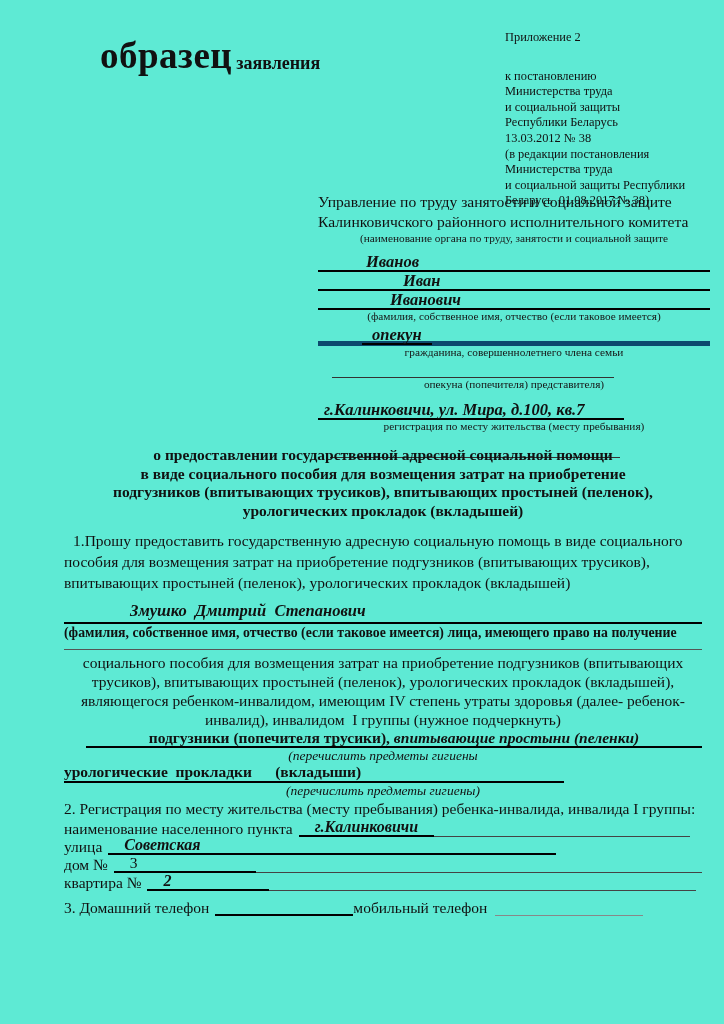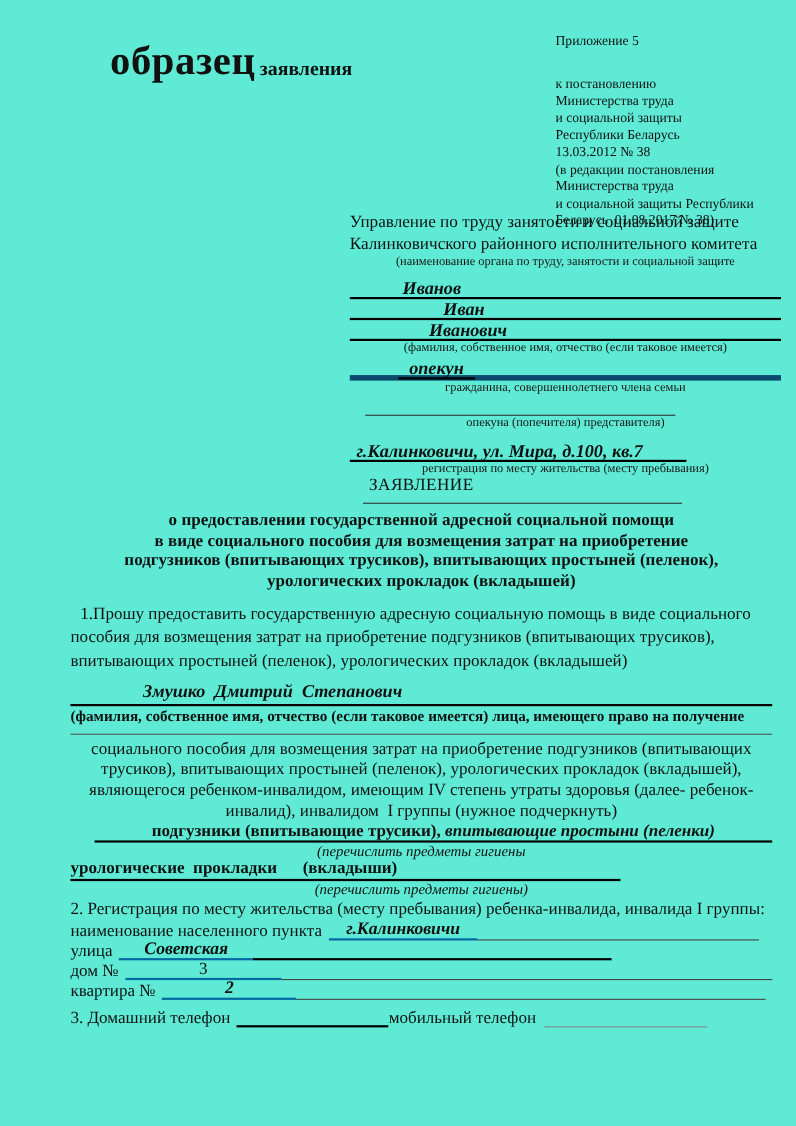--- a/index.html
+++ b/index.html
@@ -54,21 +54,21 @@
   .cont    { margin-top:3px; text-align:center; line-height:19px; }
   .items1  { margin-left:22px; border-bottom:2.5px solid #000; height:17px; line-height:17px;
              text-align:center; font-weight:bold; }
   .items1 .it2 { font-style:italic; }
   .capit   { text-align:center; font-style:italic; font-size:13.5px; line-height:15px; }
   .items2  { width:500px; border-bottom:2.5px solid #000; height:18px; line-height:18px;
              text-align:left; font-weight:bold; }
   .sec2head{ line-height:21px; }
   .frow    { display:flex; align-items:flex-end; height:18px; margin-top:0; }
   .flabel  { padding-right:6px; line-height:17px; }
-  .fvalue  { border-bottom:2px solid #0369a1; padding:0 16px; min-width:90px; text-align:center;
+  .fvalue  { border-bottom:2px solid #000000; padding:0 16px; min-width:90px; 
              font-weight:bold; font-style:italic; font-size:16px; line-height:16px; }
   .fvalue.plain { font-weight:normal; font-style:normal; font-size:15.5px; min-width:110px; }
   .ffill   { flex:1; border-bottom:1px solid #444; height:16px; }
   .ffill.thick { border-bottom:2.5px solid #000; }
   .frow.w-street { width:492px; }
   .frow.w-flat   { width:632px; }
   .frow.w-town .ffill { margin-right:12px; }
   .sec3    { margin-top:7px; display:flex; align-items:flex-end; height:18px; }
   .blank1  { width:138px; border-bottom:2.5px solid #000; height:15px; margin-left:6px; }
   .blank2  { width:148px; border-bottom:1.5px solid #888; height:15px; margin-left:8px; }
@@ -77,21 +77,21 @@
 </head>
 <body>
 
 <div class="page">
 
   <div class="heading">
     <span class="h-big">образец</span><span class="h-small">заявления</span>
   </div>
 
   <div class="annex">
-    <div class="num">Приложение 5</div>
+    <div class="num">Приложение 2</div>
     <div>к постановлению</div>
     <div>Министерства труда</div>
     <div>и социальной защиты</div>
     <div>Республики Беларусь</div>
     <div>13.03.2012 № 38</div>
     <div>(в редакции постановления</div>
     <div>Министерства труда</div>
     <div>и социальной защиты Республики</div>
     <div class="pre">Беларусь  01.08.2017 № 38)</div>
   </div>
@@ -110,39 +110,38 @@
     <div class="cap">гражданина, совершеннолетнего члена семьи</div>
     <div class="empty-line"></div>
     <div class="cap">опекуна (попечителя) представителя)</div>
 
     <div class="fline addr-line"><span>г.Калинковичи, ул. Мира, д.100, кв.7</span></div>
     <div class="cap">регистрация по месту жительства (месту пребывания)</div>
     <div class="empty-line2"></div>
   </div>
 
   <div class="main">
-    <div class="title">ЗАЯВЛЕНИЕ</div>
 
     <div class="subject">
       <div>о предоставлении государственной адресной социальной помощи</div>
       <div>в виде социального пособия для возмещения затрат на приобретение</div>
       <div>подгузников (впитывающих трусиков), впитывающих простыней (пеленок),</div>
       <div>урологических прокладок (вкладышей)</div>
     </div>
 
     <p class="para">1.Прошу предоставить государственную адресную социальную помощь в виде социального пособия для возмещения затрат на приобретение подгузников (впитывающих трусиков), впитывающих простыней (пеленок), урологических прокладок (вкладышей)</p>
 
     <div class="big-fill pre"><span>Змушко  Дмитрий  Степанович</span></div>
     <div class="cap2">(фамилия, собственное имя, отчество (если таковое имеется) лица, имеющего право на получение</div>
 
     <div class="hr-thin"></div>
     <div class="cont pre">социального пособия для возмещения затрат на приобретение подгузников (впитывающих трусиков), впитывающих простыней (пеленок), урологических прокладок (вкладышей), являющегося ребенком-инвалидом, имеющим IV степень утраты здоровья (далее- ребенок-инвалид), инвалидом  I группы (нужное подчеркнуть)</div>
 
     <div class="items1">
-      <span>подгузники (впитывающие трусики), </span><span class="it2">впитывающие простыни (пеленки)</span>
+      <span>подгузники (попечителя трусики), </span><span class="it2">впитывающие простыни (пеленки)</span>
     </div>
     <div class="capit">(перечислить предметы гигиены</div>
 
     <div class="items2 pre">урологические  прокладки      (вкладыши)</div>
     <div class="capit">(перечислить предметы гигиены)</div>
 
     <div class="sec2head">2. Регистрация по месту жительства (месту пребывания) ребенка-инвалида, инвалида I группы:</div>
 
     <div class="frow w-town">
       <span class="flabel">наименование населенного пункта</span>

